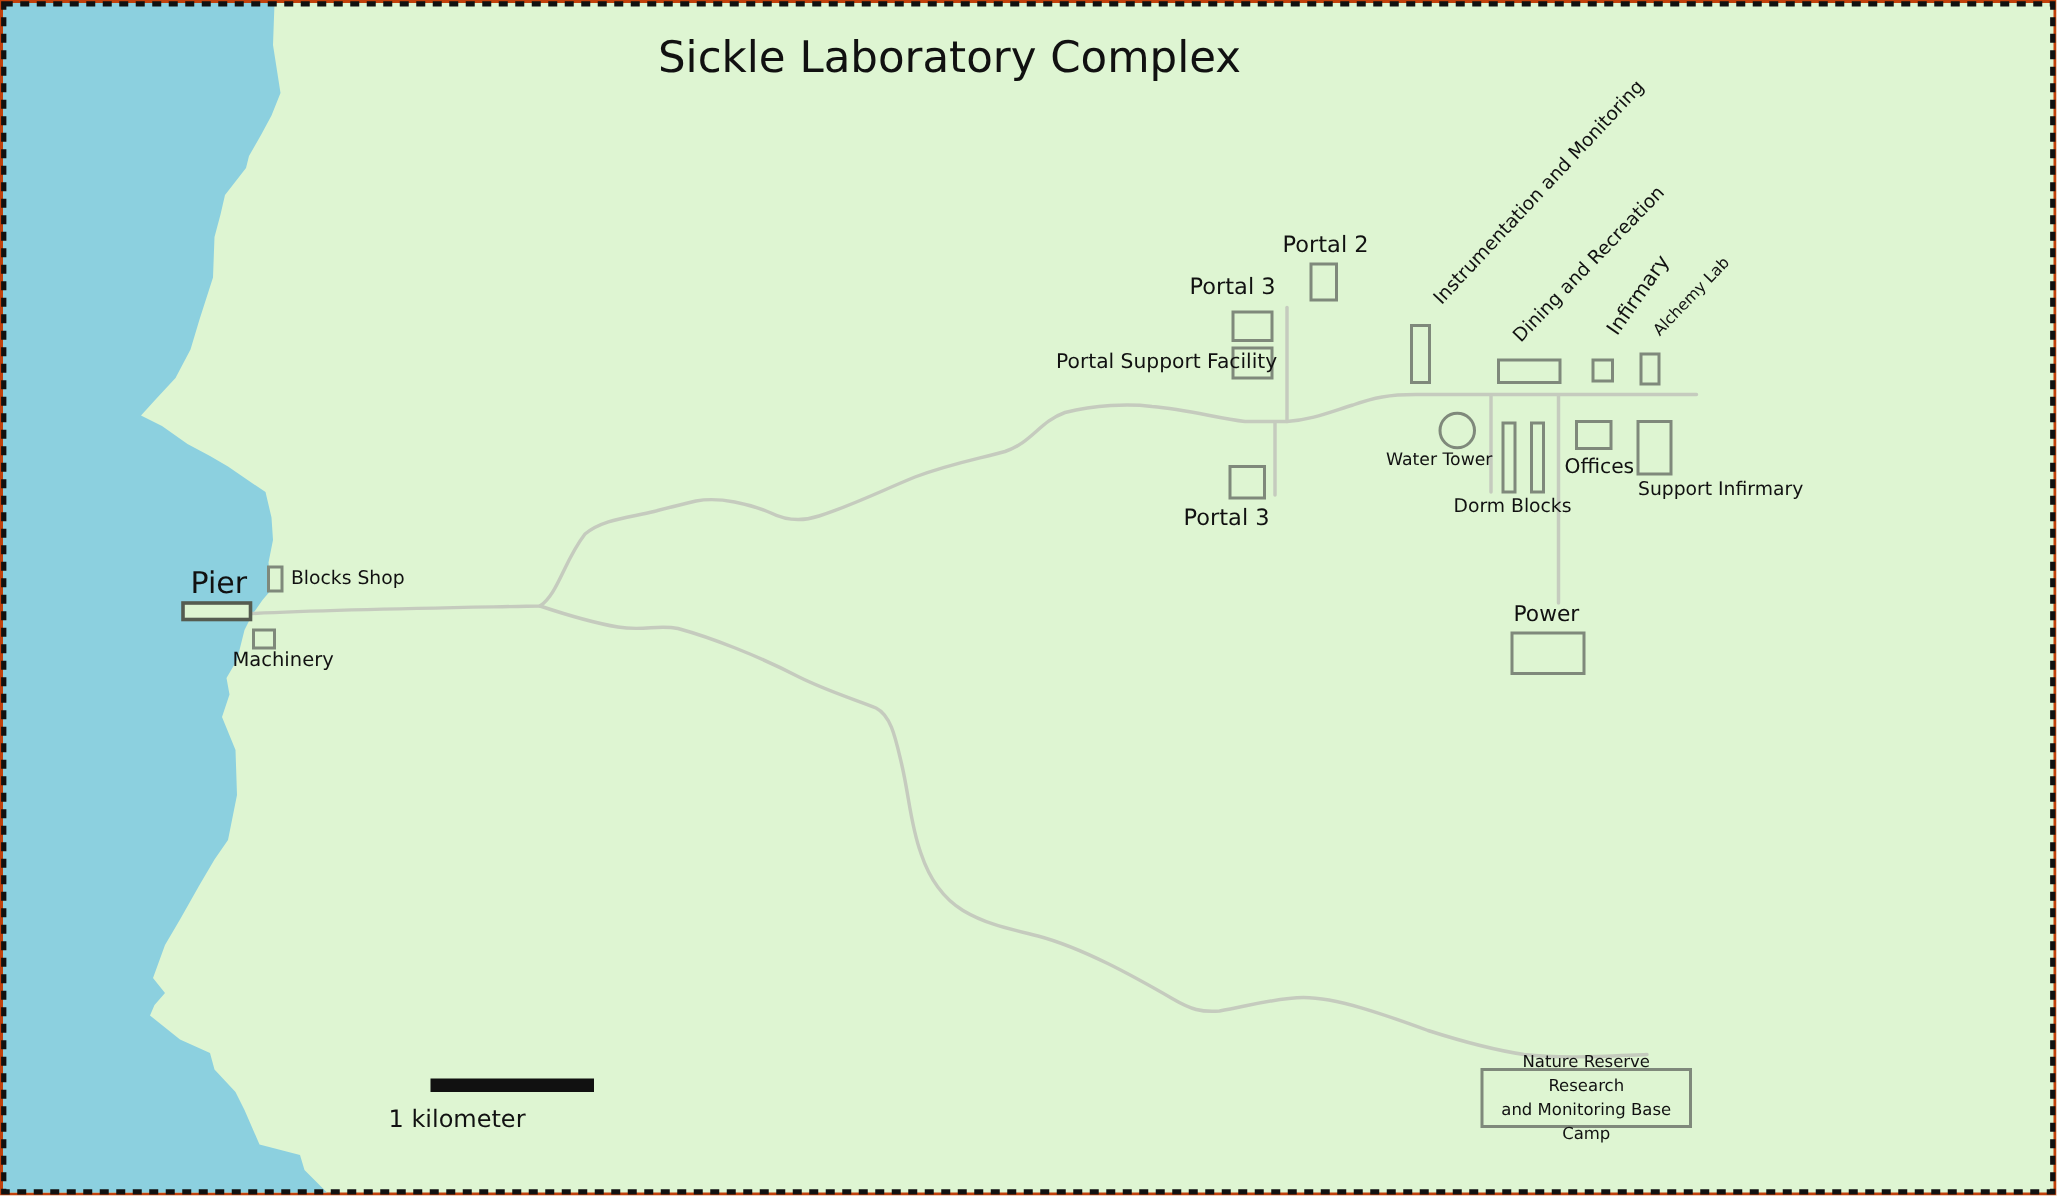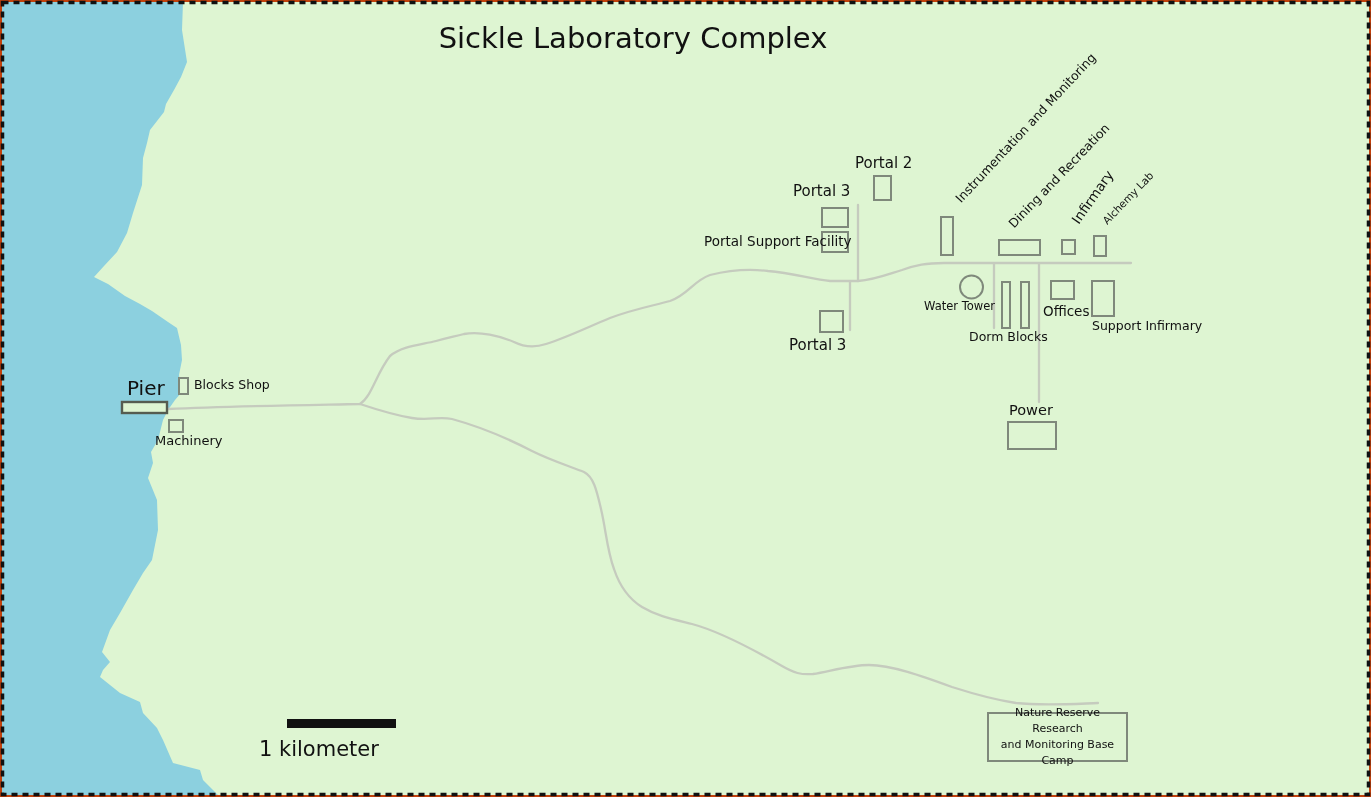--- a/index.html
+++ b/index.html
@@ -18,21 +18,21 @@
   .pier{fill:var(--land,#def5d2);stroke:var(--pier_stroke,#555c50);stroke-width:2.4;}
   .scalebar{fill:var(--text,#111);}
   .frame{fill:none;stroke:var(--border,#111);stroke-width:3.5;stroke-dasharray:6 5;}
   .lbl{
     position:absolute;color:var(--text,#111);font-size:13px;
     white-space:nowrap;line-height:1.15;
   }
   .title{font-size:29px;transform:translateX(-50%);}
   .rot{transform-origin:0 0;}
   .camp-box{
-    position:absolute;left:987px;top:712px;width:141px;height:50px;
+    position:absolute;left:987px;top:712px;width:141px;height:40px;
     border:2px solid var(--building_stroke,#7f897b);
     display:flex;flex-direction:column;align-items:flex-start;justify-content:center;
     color:var(--text,#111);font-size:11px;line-height:1.45;text-align:center;
     box-sizing:border-box;background:var(--land,#def5d2);
   }
 </style>
 </head>
 <body>
 
 <div class="map">
@@ -107,14 +107,14 @@
   <div class="lbl" style="left:969px;top:330px;font-size:12.5px;">Dorm Blocks</div>
   <div class="lbl" style="left:1043px;top:304px;font-size:13.5px;">Offices</div>
   <div class="lbl" style="left:1092px;top:319px;font-size:12.5px;">Support Infirmary</div>
   <div class="lbl" style="left:1009px;top:402px;font-size:14.5px;">Power</div>
 
   <div class="camp-box">
     <div>Nature Reserve Research</div>
     <div>and Monitoring Base Camp</div>
   </div>
 
-  <div class="lbl" style="left:259px;top:737px;font-size:21px;">1 kilometer</div>
+  <div class="lbl" style="left:259px;top:737px;font-size:16px;">1 kilometer</div>
 </div>
 
 </body></html>

